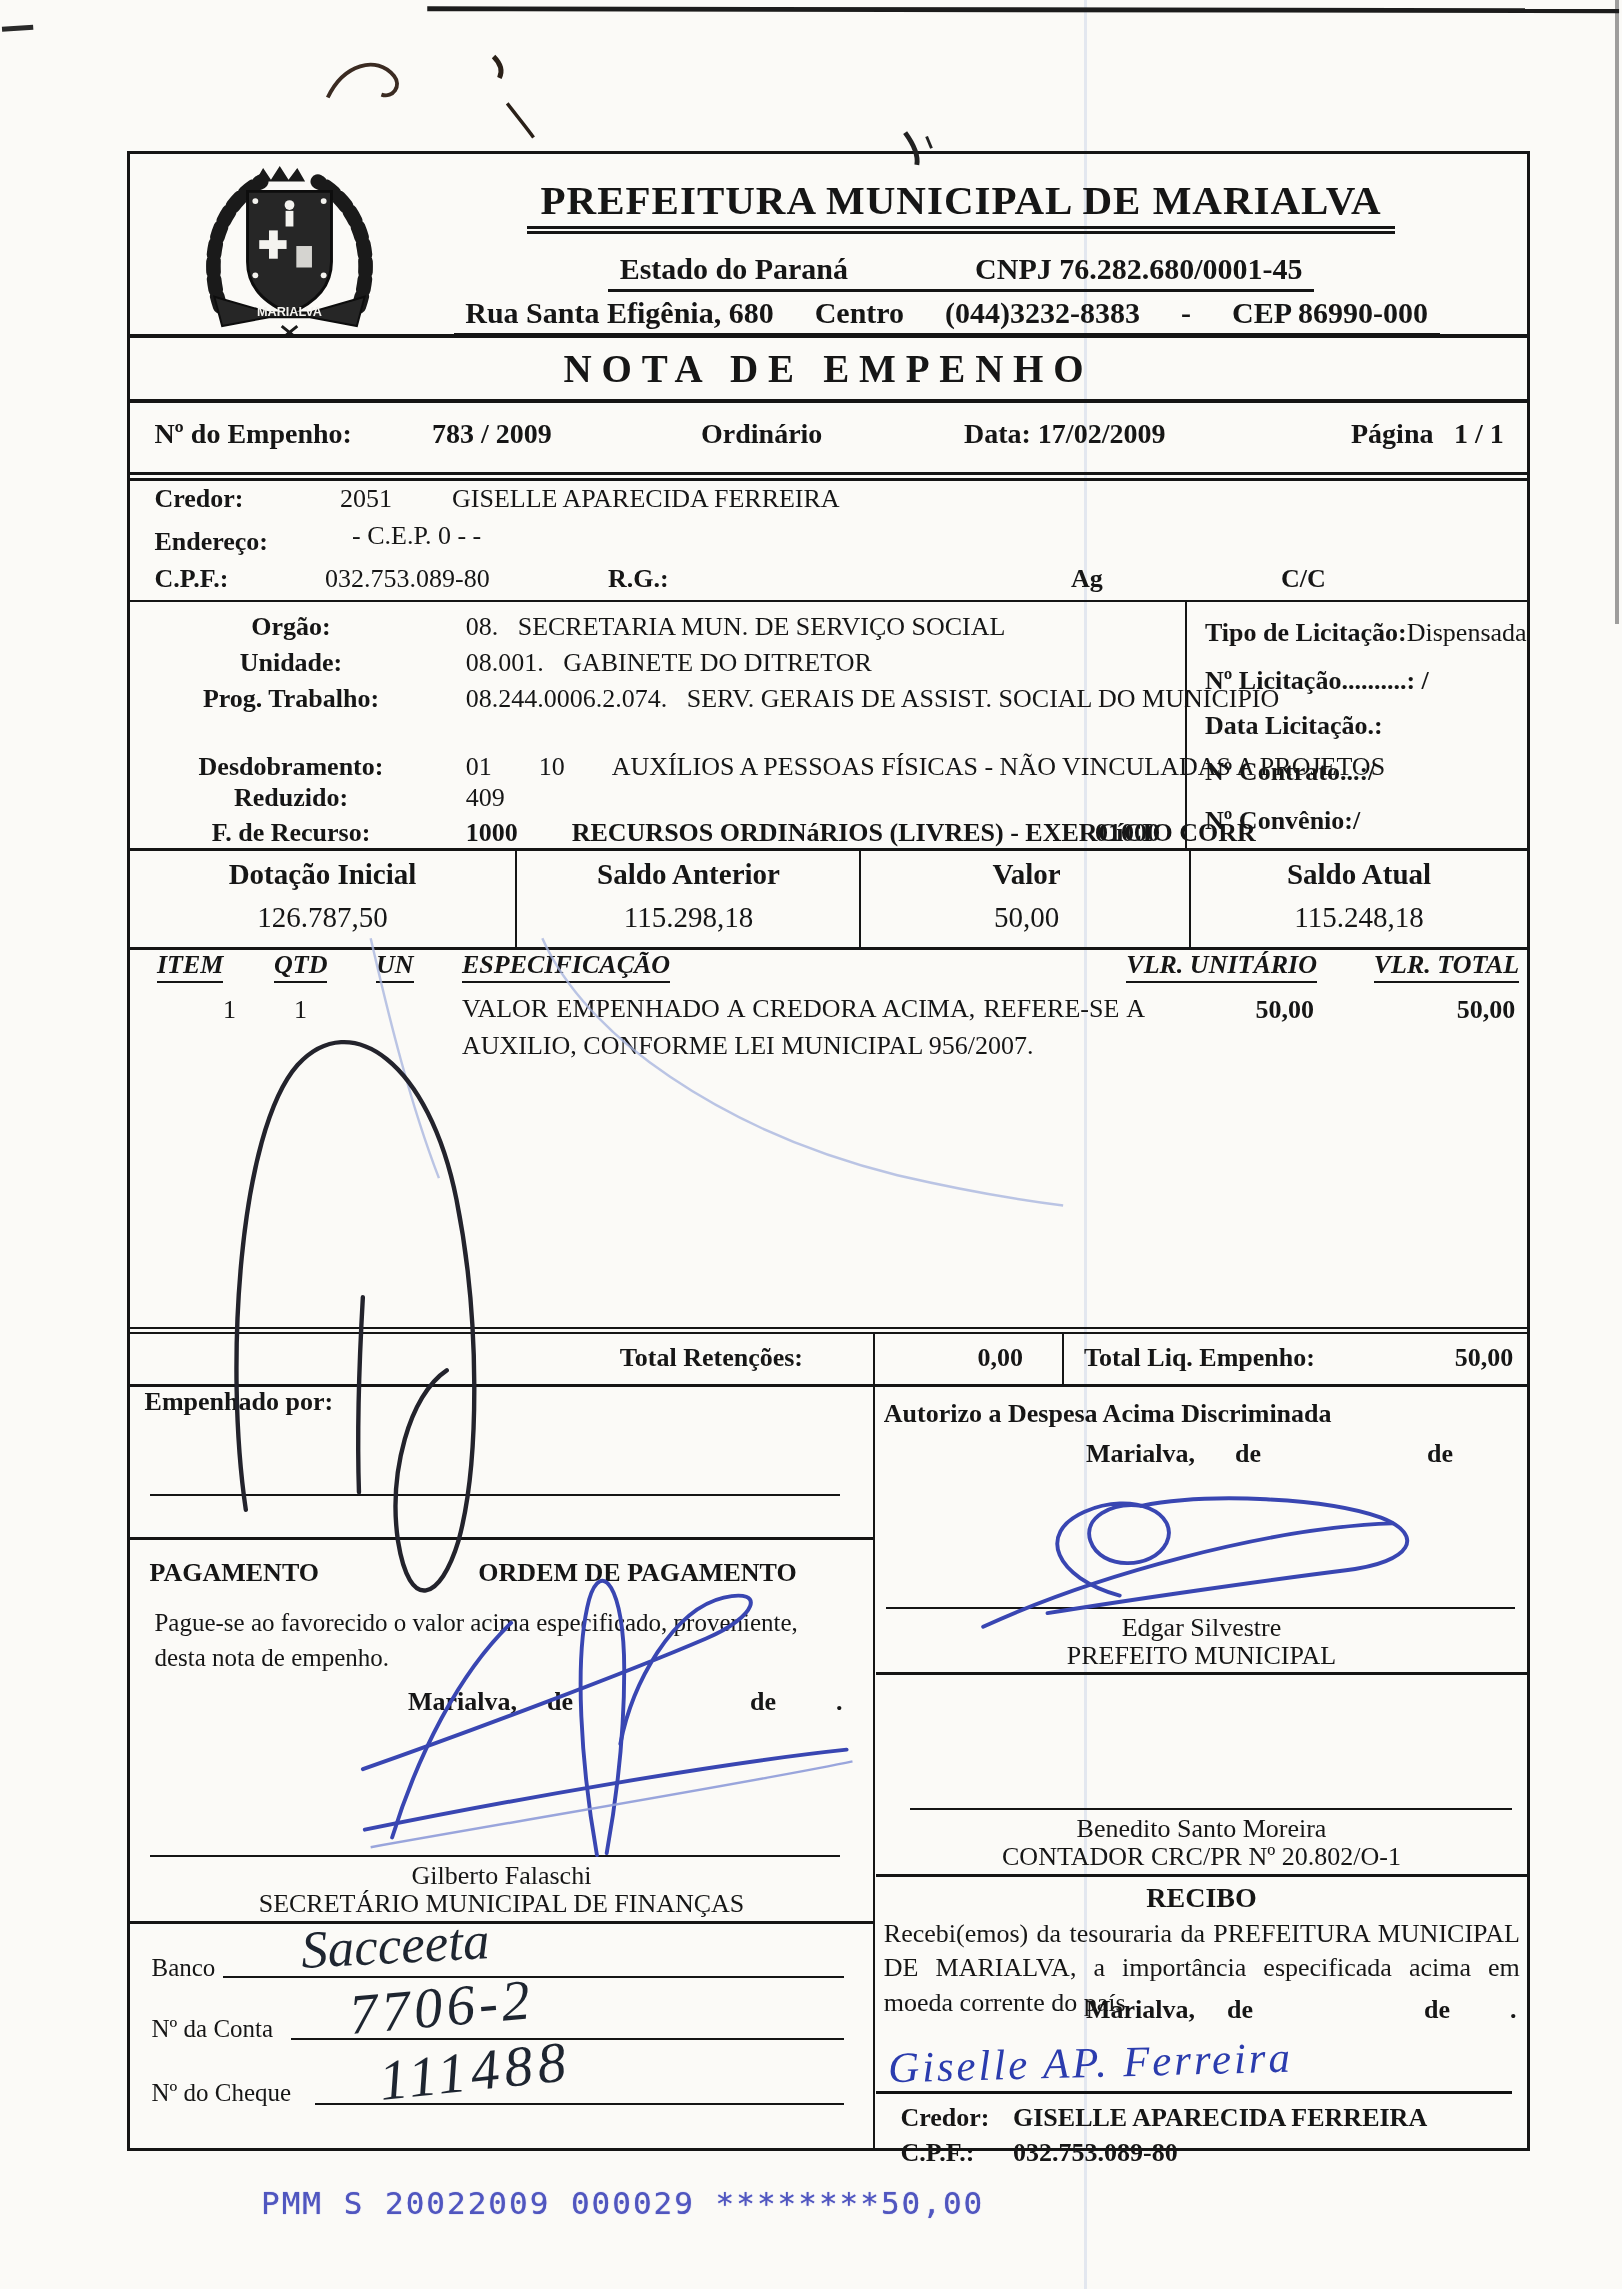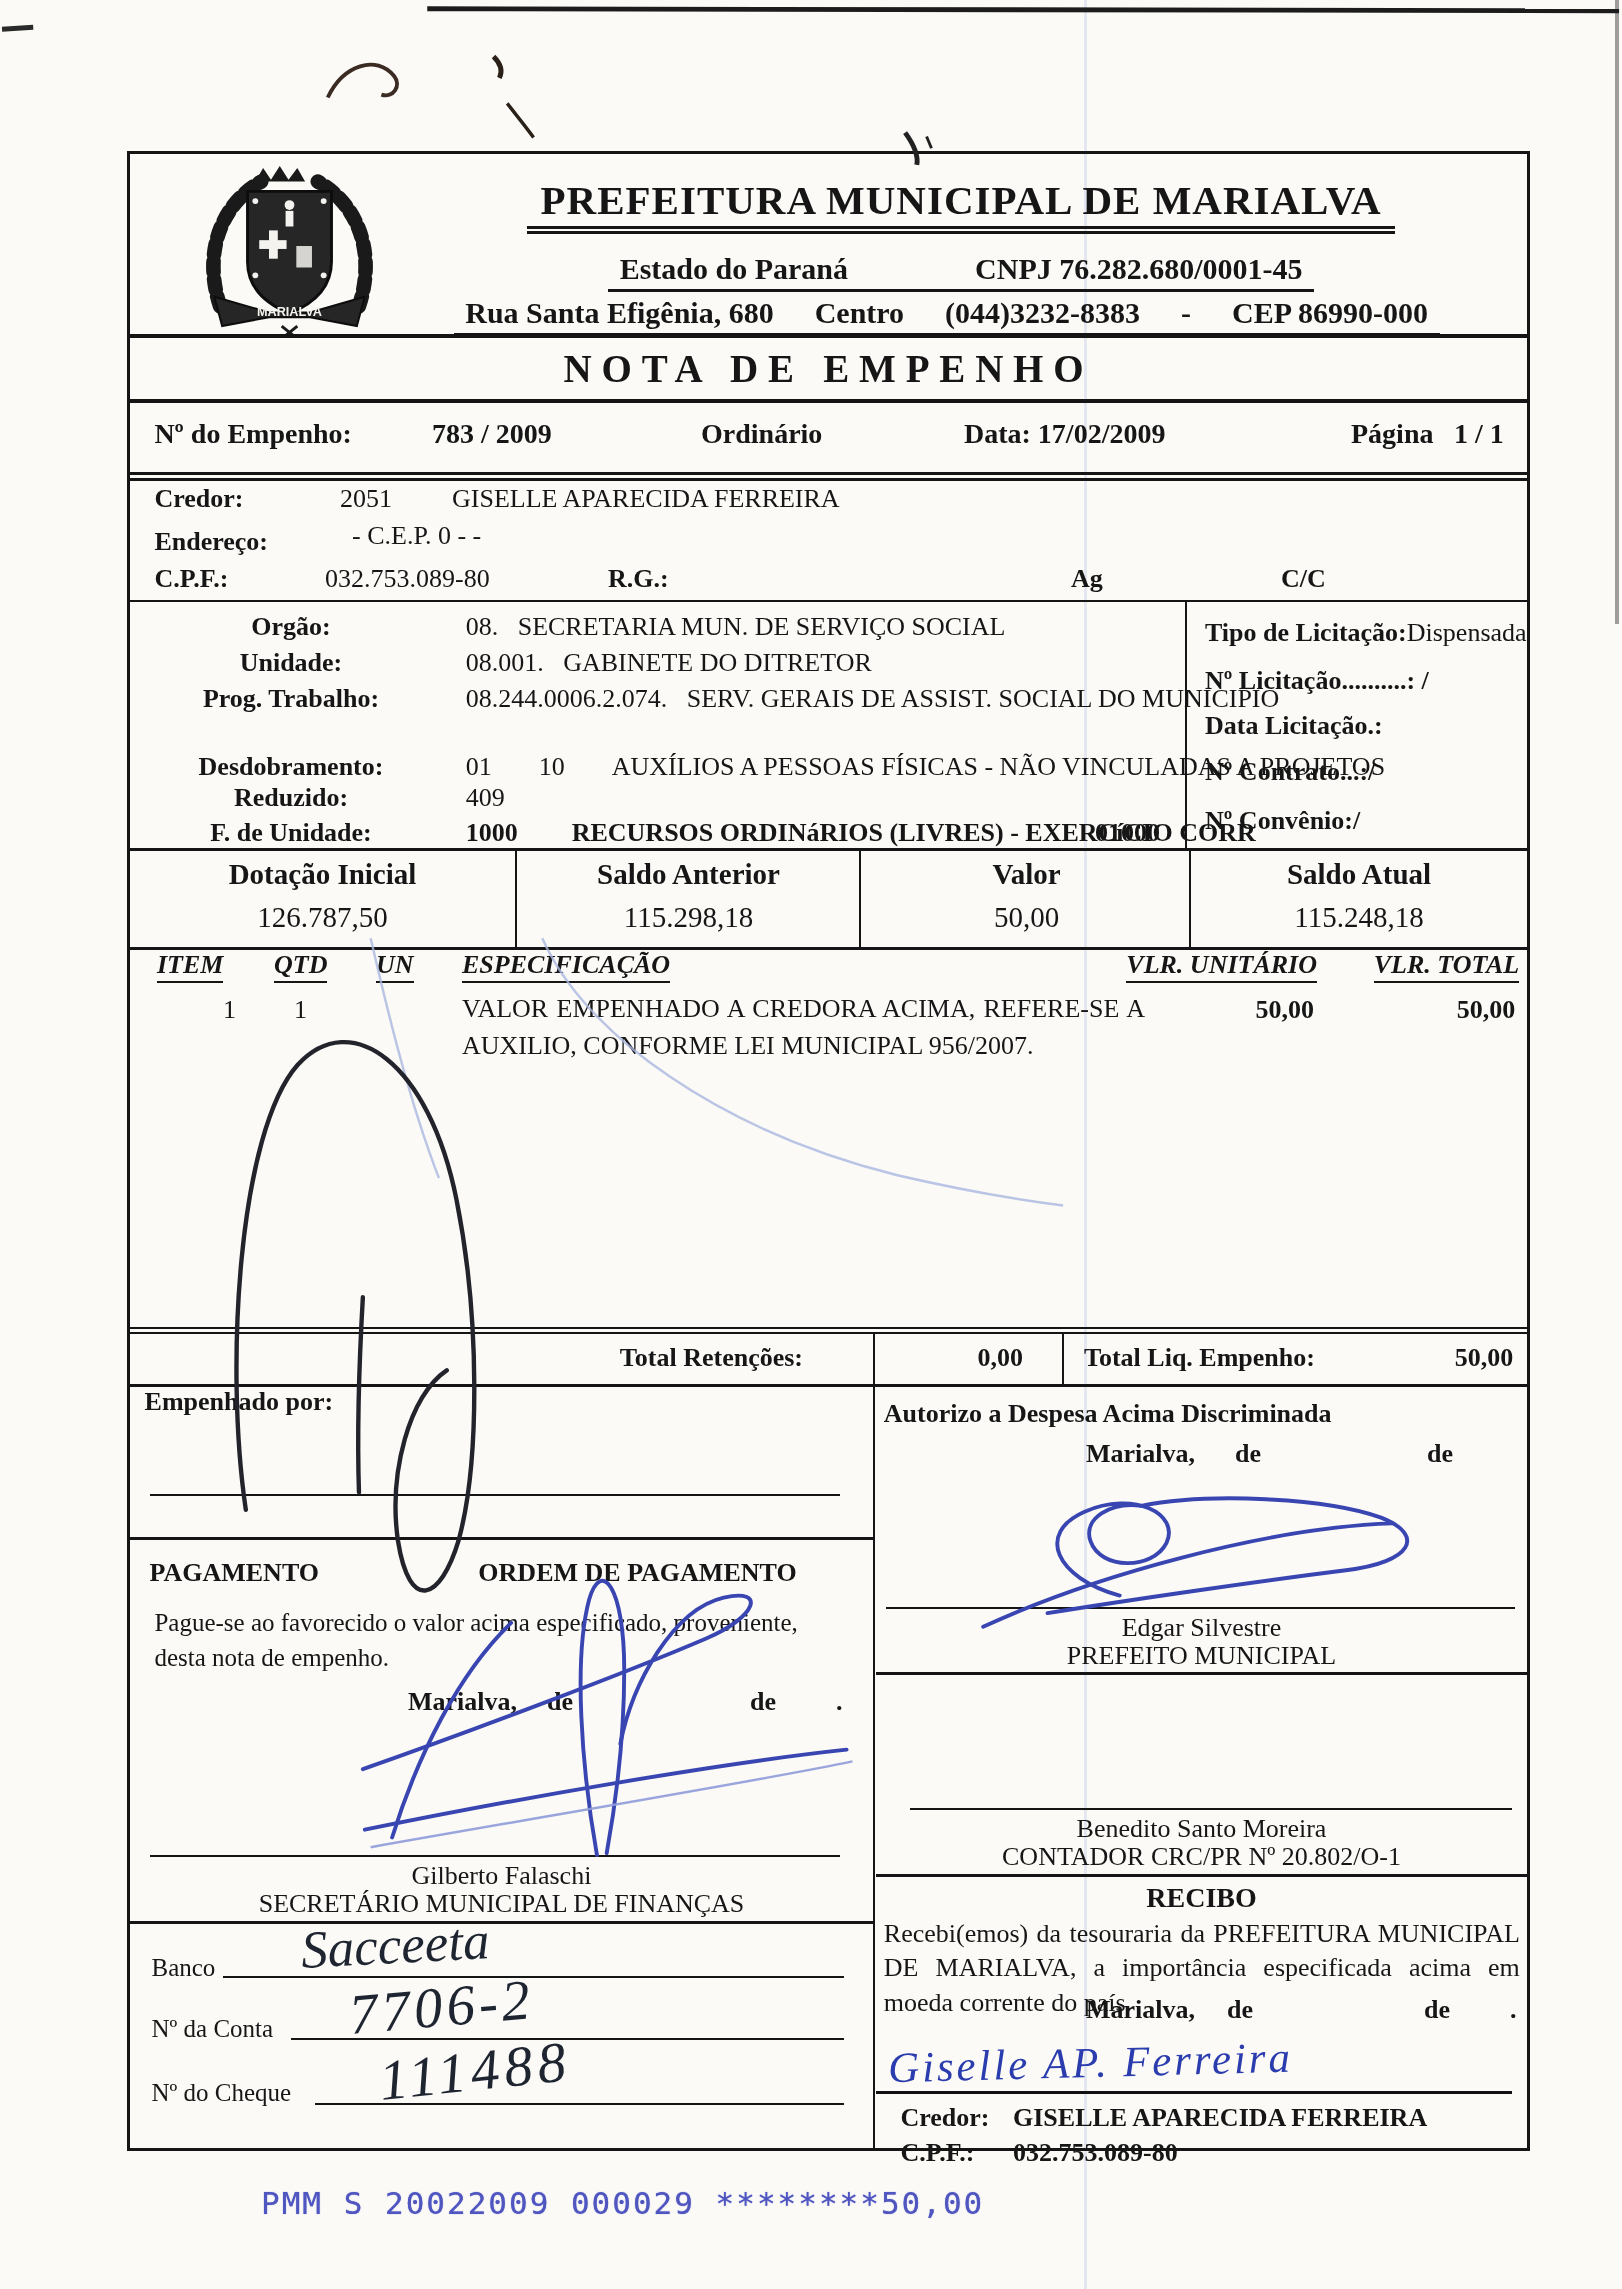--- a/index.html
+++ b/index.html
@@ -137,21 +137,21 @@
     <div class="orgrow" style="top:84px;">
       <span class="ol">Prog. Trabalho:</span><span class="oc">08.244.0006.2.074.</span><span class="od">SERV. GERAIS DE ASSIST. SOCIAL DO MUNICIPIO</span>
     </div>
     <div class="orgrow" style="top:152px;">
       <span class="ol">Desdobramento:</span><span class="oc">01</span><span class="oc" style="margin-left:47px;">10</span><span class="od" style="margin-left:47px;">AUXÍLIOS A PESSOAS FÍSICAS - NÃO VINCULADAS A PROJETOS</span>
     </div>
     <div class="orgrow" style="top:183px;">
       <span class="ol">Reduzido:</span><span class="oc">409</span>
     </div>
     <div class="orgrow b" style="top:218px;">
-      <span class="ol">F. de Unidade:</span><span class="oc">1000</span><span class="od" style="margin-left:54px;">RECURSOS ORDINáRIOS (LIVRES) - EXERCíCIO CORR</span>
+      <span class="ol">F. de Recurso:</span><span class="oc">1000</span><span class="od" style="margin-left:54px;">RECURSOS ORDINáRIOS (LIVRES) - EXERCíCIO CORR</span>
     </div>
     <span class="abs b f27" style="left:965px;top:218px;">01000</span>
 
     <div class="licrow" style="top:17.6px;">
       <span>Tipo de Licitação:</span><span class="lv">Dispensada</span>
     </div>
     <div class="licrow" style="top:66px;">Nº Licitação..........: /</div>
     <div class="licrow" style="top:111px;">Data Licitação.:</div>
     <div class="licrow" style="top:157px;">Nº Contrato...:/</div>
     <div class="licrow" style="top:206px;">Nº Convênio:/</div>

